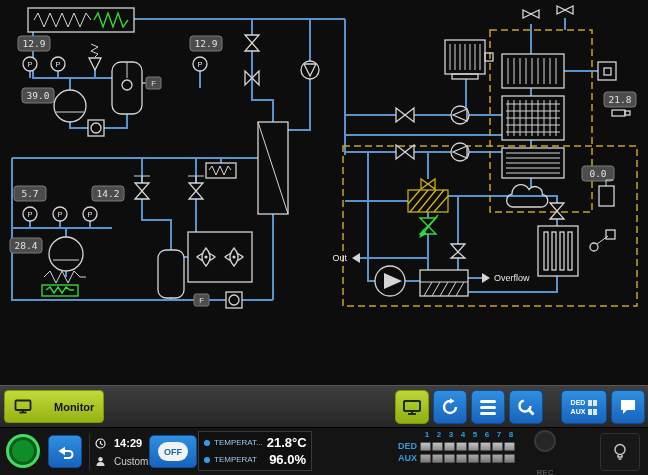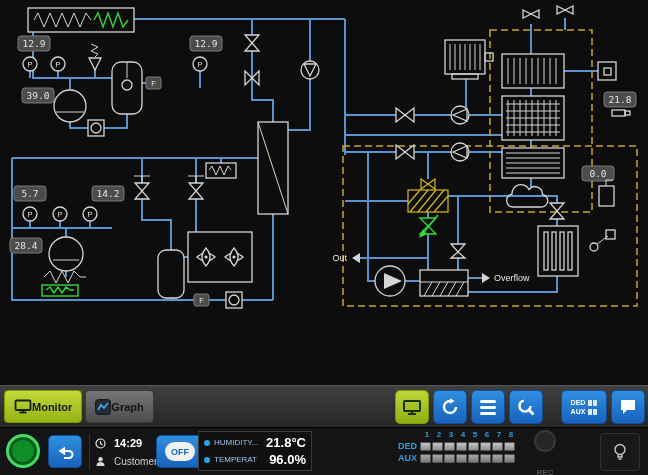--- a/index.html
+++ b/index.html
@@ -21,21 +21,21 @@
   .yeld{stroke:#d8b912;stroke-width:1.2;fill:#0d0d0d;}
   .badge{fill:#4c4c4c;stroke:#7a7a7a;stroke-width:1;}
   .btxt{fill:#e2e2e2;font-family:"DejaVu Sans Mono",monospace;font-size:9.5px;text-anchor:middle;}
   .ptxt{fill:#e0e0e0;font-size:7.5px;text-anchor:middle;font-family:"Liberation Sans",sans-serif;}
   .lbl{fill:#e8e8e8;font-size:9px;font-family:"Liberation Sans",sans-serif;}
 
   
   .toolbar{position:absolute;left:0;top:385px;width:648px;height:42px;
            background:linear-gradient(#3f3f3f,#262626);border-top:1px solid #555;box-sizing:border-box;}
   .tabs{position:absolute;left:4px;top:4px;display:flex;align-items:center;}
-  .tab{height:33px;border-radius:4px;display:flex;align-items:center;justify-content:center;gap:0;
+  .tab{height:33px;border-radius:4px;display:flex;align-items:center;justify-content:center;gap:22px;
        padding:0 9px;font-weight:bold;font-size:11px;color:#141414;cursor:pointer;
        font-family:"Liberation Sans",sans-serif;}
   .tab.green{background:linear-gradient(#c3d93a,#94b312);border:1px solid #7e9a00;}
   .tab.gray{background:linear-gradient(#767676,#4d4d4d);border:1px solid #3a3a3a;}
   .tab.green2{background:linear-gradient(#90c84b,#67a22a);border:1px solid #4f8418;}
   .tab+.tab{margin-left:3px;}
   .tab.gapL{margin-left:15px;}
   .tbar-right{position:absolute;right:3px;top:4px;display:flex;gap:4px;align-items:center;}
   .tbtn{width:34px;height:34px;border-radius:5px;border:1px solid #0f4e96;display:flex;align-items:center;
         justify-content:center;cursor:pointer;background:linear-gradient(#2f8fe0,#1763bd);padding:0;}
@@ -54,21 +54,21 @@
   .power-btn{position:absolute;left:6px;top:6px;width:34px;height:34px;border-radius:50%;
              background:#0f8d28;border:3px solid #46d965;box-shadow:inset 0 0 0 3px #0a5c1b;cursor:pointer;padding:0;}
   .return-btn{position:absolute;left:48px;top:7px;width:34px;height:33px;border-radius:5px;
               background:linear-gradient(#2f8fe0,#1763bd);border:1px solid #0f4e96;cursor:pointer;
               display:flex;align-items:center;justify-content:center;padding:0;}
   .vsep{position:absolute;left:89px;top:6px;width:1px;height:36px;background:#333;}
   .session{position:absolute;left:95px;top:6px;}
   .session-row{display:flex;align-items:center;gap:8px;height:18px;}
   .time{color:#fff;font-size:11px;font-weight:bold;}
   .user{color:#cfcfcf;font-size:10px;}
-  .off-btn{position:absolute;left:156px;top:7px;width:48px;height:33px;border-radius:5px;
+  .off-btn{position:absolute;left:149px;top:7px;width:48px;height:33px;border-radius:5px;
            background:linear-gradient(#2f8fe0,#1763bd);border:1px solid #0f4e96;cursor:pointer;
            display:flex;align-items:center;justify-content:center;padding:0;}
   .off-pill{background:#f2f2f2;border-radius:10px;width:30px;height:19px;display:flex;align-items:center;
             justify-content:center;color:#1668b0;font-size:9px;font-weight:bold;}
   .readouts{position:absolute;left:198px;top:3px;width:114px;height:40px;border:1px solid #3a3a3a;
             background:#101010;box-sizing:border-box;padding:3px 5px;display:flex;flex-direction:column;justify-content:space-between;}
   .readout{display:flex;align-items:center;gap:4px;}
   .dot{width:6px;height:6px;border-radius:50%;background:#2e9fe8;flex:none;}
   .rlabel{color:#9fc6e8;font-size:8px;}
   .rvalue{color:#fff;font-size:13px;font-weight:bold;margin-left:auto;}
@@ -399,27 +399,20 @@
   <div class="toolbar">
     <div class="tabs">
       <button class="tab green">
         <svg width="18" height="15" viewBox="0 0 18 15">
           <rect x="1.5" y="1.5" width="15" height="9.5" rx="1" fill="none" stroke="#16220b" stroke-width="1.8"></rect>
           <line x1="9" y1="11" x2="9" y2="13.5" stroke="#16220b" stroke-width="1.8"></line>
           <line x1="5.5" y1="13.5" x2="12.5" y2="13.5" stroke="#16220b" stroke-width="1.8"></line>
         </svg>
         <span>Monitor</span>
       </button>
-      <button class="tab gray">
-        <svg width="16" height="16" viewBox="0 0 16 16">
-          <rect x="0.5" y="0.5" width="15" height="15" rx="3" fill="#232a33" stroke="#121820"></rect>
-          <polyline points="3,11 6,6 9,9 13,4" fill="none" stroke="#4aa3e8" stroke-width="1.8"></polyline>
-        </svg>
-        <span>Graph</span>
-      </button>
     </div>
 
     <div class="tbar-right">
       <button class="tbtn green">
         <svg width="20" height="17" viewBox="0 0 20 17">
           <rect x="2" y="2" width="16" height="10" rx="1" fill="none" stroke="#173008" stroke-width="2"></rect>
           <line x1="10" y1="12" x2="10" y2="15" stroke="#173008" stroke-width="2"></line>
           <line x1="6" y1="15" x2="14" y2="15" stroke="#173008" stroke-width="2"></line>
         </svg>
       </button>
@@ -493,21 +486,21 @@
       </div>
     </div>
 
     <button class="off-btn">
       <span class="off-pill">OFF</span>
     </button>
 
     <div class="readouts">
       <div class="readout">
         <span class="dot"></span>
-        <span class="rlabel">HUMIDITY...</span>
+        <span class="rlabel">TEMPERAT...</span>
         <span class="rvalue">21.8°C</span>
       </div>
       <div class="rdivider"></div>
       <div class="readout">
         <span class="dot"></span>
         <span class="rlabel">TEMPERAT</span>
         <span class="rvalue">96.0%</span>
       </div>
     </div>
 

